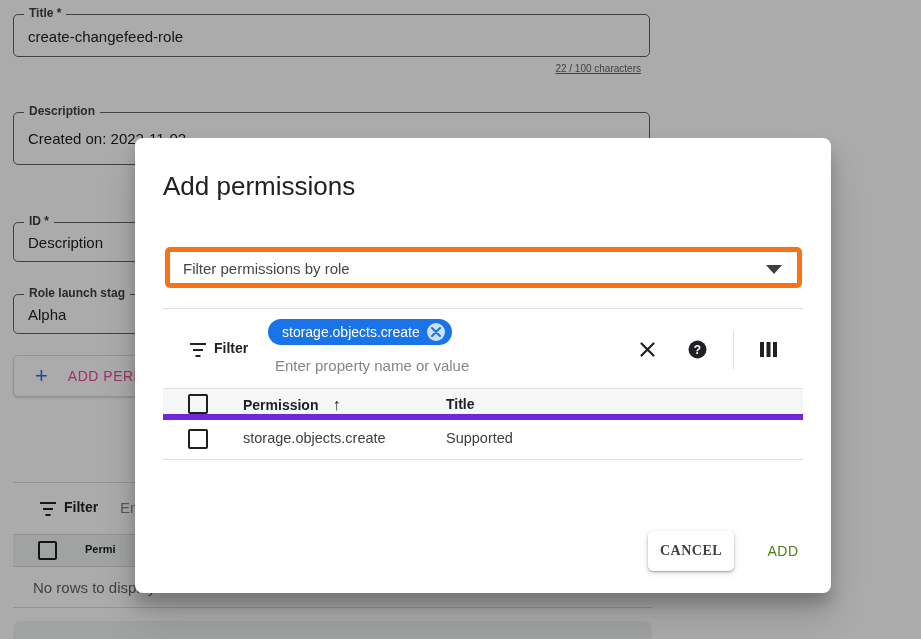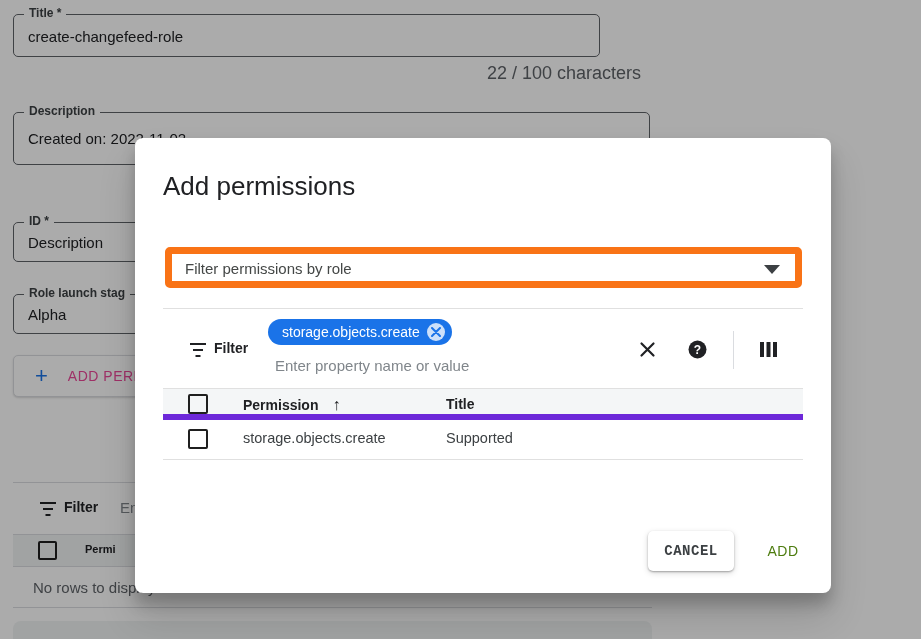--- a/index.html
+++ b/index.html
@@ -6,21 +6,21 @@
   body { font-family:"Liberation Sans", sans-serif; background:#fff; }
   .screen { position:relative; width:921px; height:639px; background:#fff; overflow:hidden; }
 
   
   .bg { position:absolute; inset:0; z-index:1; }
   .ofield { position:absolute; background:#fff; border:1px solid #5f6368; border-radius:5px; }
   .ofield .flabel { position:absolute; top:-9px; left:10px; background:#fff; padding:0 5px;
     font-size:12px; font-weight:bold; color:#3c4043; white-space:nowrap; }
   .ofield .fvalue { position:absolute; left:14px; top:50%; transform:translateY(-50%);
     font-size:15px; color:#202124; white-space:nowrap; }
-  .counter { position:absolute; top:63px; right:280px; font-size:18px; color:#5f6368; }
+  .counter { position:absolute; top:63px; right:280px; font-size:10px; color:#5f6368;text-decoration:underline; }
   .addperm-btn { position:absolute; left:13px; top:355px; width:320px; height:42px;
     background:#fff; border:1px solid #dadce0; border-radius:5px;
     box-shadow:0 1px 2px rgba(0,0,0,.15); display:flex; align-items:center; }
   .addperm-btn .plus { color:#1a73e8; font-size:22px; font-weight:400; margin-left:21px; line-height:1; }
   .addperm-btn .lbl { color:#ec4899; font-size:14px; font-weight:normal; letter-spacing:.5px; margin-left:20px; white-space:nowrap; }
   .bg-heading { position:absolute; left:13px; top:441px; font-size:22px; font-weight:bold;
     color:#202124; white-space:nowrap; }
   .divider { position:absolute; height:1px; background:#dadce0; }
   .bg-filter-row { position:absolute; left:40px; top:498px; height:22px; }
   .bg-filter-label { position:absolute; left:24px; top:1px; font-size:14px; font-weight:bold; color:#202124; }
@@ -37,21 +37,21 @@
   
   .overlay { position:absolute; inset:0; background:rgba(0,0,0,.33); z-index:2; }
 
   
   .modal { position:absolute; left:135px; top:138px; width:696px; height:455px; background:#fff;
     border-radius:8px; z-index:3;
     box-shadow:0 11px 15px rgba(0,0,0,.2), 0 24px 38px rgba(0,0,0,.14); }
   .modal-title { position:absolute; left:28px; top:33px; font-size:26px; font-weight:400;
     color:#202124; white-space:nowrap; }
   .role-select { position:absolute; left:30px; top:109px; width:637px; height:41px;
-    border:7px solid #f97316; border-radius:5px; background:#fff; cursor:pointer; }
+    border:5px solid #f97316; border-radius:5px; background:#fff; cursor:pointer; }
   .role-select .sel-text { position:absolute; left:13px; top:50%; transform:translateY(-50%);
     font-size:15px; color:#444746; white-space:nowrap; }
   .caret { position:absolute; right:15px; top:50%; margin-top:-3px; width:0; height:0;
     border-left:8px solid transparent; border-right:8px solid transparent; border-top:9px solid #3c4043; }
 
   .toolbar { position:absolute; left:28px; top:170px; width:640px; height:80px; border-top:1px solid #e0e0e0; }
   .funnel { position:absolute; left:27px; top:34px; width:16px; height:14px; }
   .funnel i { position:absolute; height:2px; background:#202124; left:50%; transform:translateX(-50%); display:block; }
   .funnel i:nth-child(1){ top:0; width:16px; } .funnel i:nth-child(2){ top:6px; width:10px; }
   .funnel i:nth-child(3){ top:12px; width:5px; }
@@ -71,34 +71,34 @@
     border-top:1px solid #e0e0e0; border-bottom:6px solid #6d28d9; }
   .ptable .trow { position:relative; height:40px; background:#fff; border-bottom:1px solid #e0e0e0; }
   .ptable .checkbox { position:absolute; left:25px; width:20px; height:20px; cursor:pointer; }
   .thead .checkbox { top:5px; } .trow .checkbox { top:9px; }
   .col-perm { position:absolute; left:80px; } .col-status { position:absolute; left:283px; }
   .thead .hdr { top:7px; font-size:14px; font-weight:bold; color:#202124; white-space:nowrap; cursor:pointer; }
   .sort-arrow { font-size:16px; color:#202124; margin-left:14px; font-weight:400; }
   .trow .cell { top:10px; font-size:14.5px; color:#3c4043; white-space:nowrap; }
 
   .btn-cancel { position:absolute; left:513px; top:393px; width:86px; height:40px; background:#fff;
-    border:none; border-radius:5px; font-family:Liberation Mono, monospace; font-size:14px; font-weight:bold; color:#3c4043;
+    border:none; border-radius:5px; font-family:Liberation Serif, serif; font-size:14px; font-weight:bold; color:#3c4043;
     letter-spacing:.5px; cursor:pointer; box-shadow:0 1px 2px rgba(0,0,0,.3), 0 2px 6px rgba(0,0,0,.15); }
   .btn-add { position:absolute; left:615px; top:393px; width:66px; height:40px; background:transparent;
     border:none; font-family:inherit; font-size:14px; font-weight:normal; color:#4d7c0f;
     letter-spacing:.5px; cursor:default; }
 </style>
 </head>
 <body>
 
 <div class="screen">
 
   <div class="bg">
 
-    <div class="ofield" style="left:13px; top:14px; width:587px; height:43px;">
+    <div class="ofield" style="left:13px; top:14px; width:637px; height:43px;">
       <span class="flabel">Title *</span>
       <span class="fvalue">create-changefeed-role</span>
     </div>
     <div class="counter">22 / 100 characters</div>
 
     <div class="ofield" style="left:13px; top:112px; width:637px; height:53px;">
       <span class="flabel">Description</span>
       <span class="fvalue" style="top:17px; transform:none;">Created on: 2022-11-02</span>
     </div>
 

